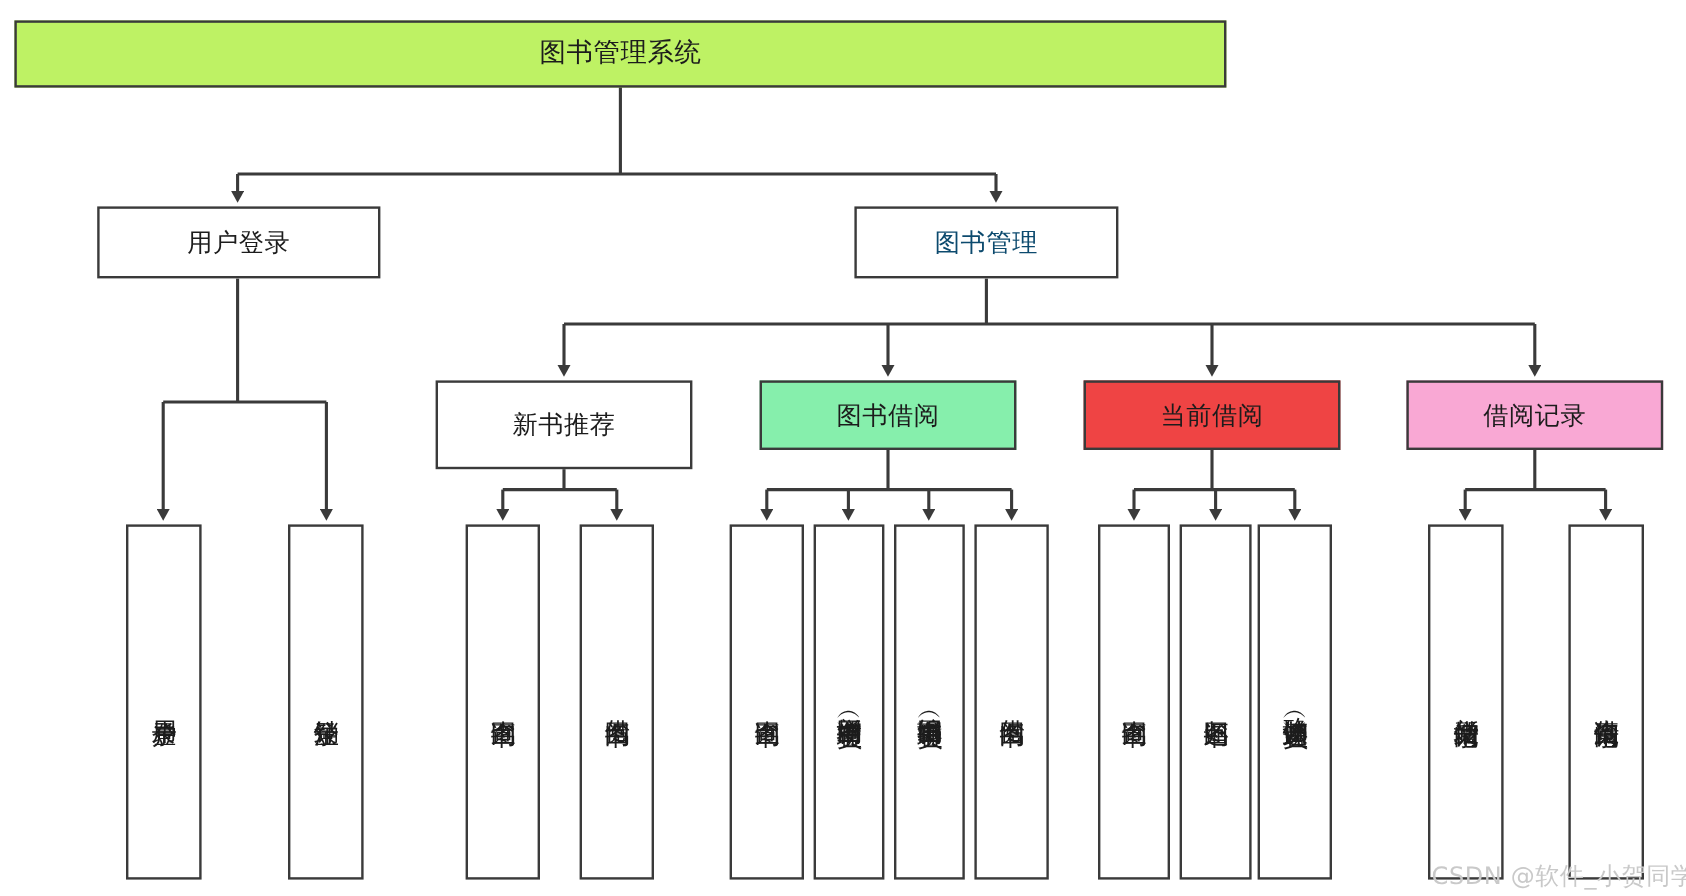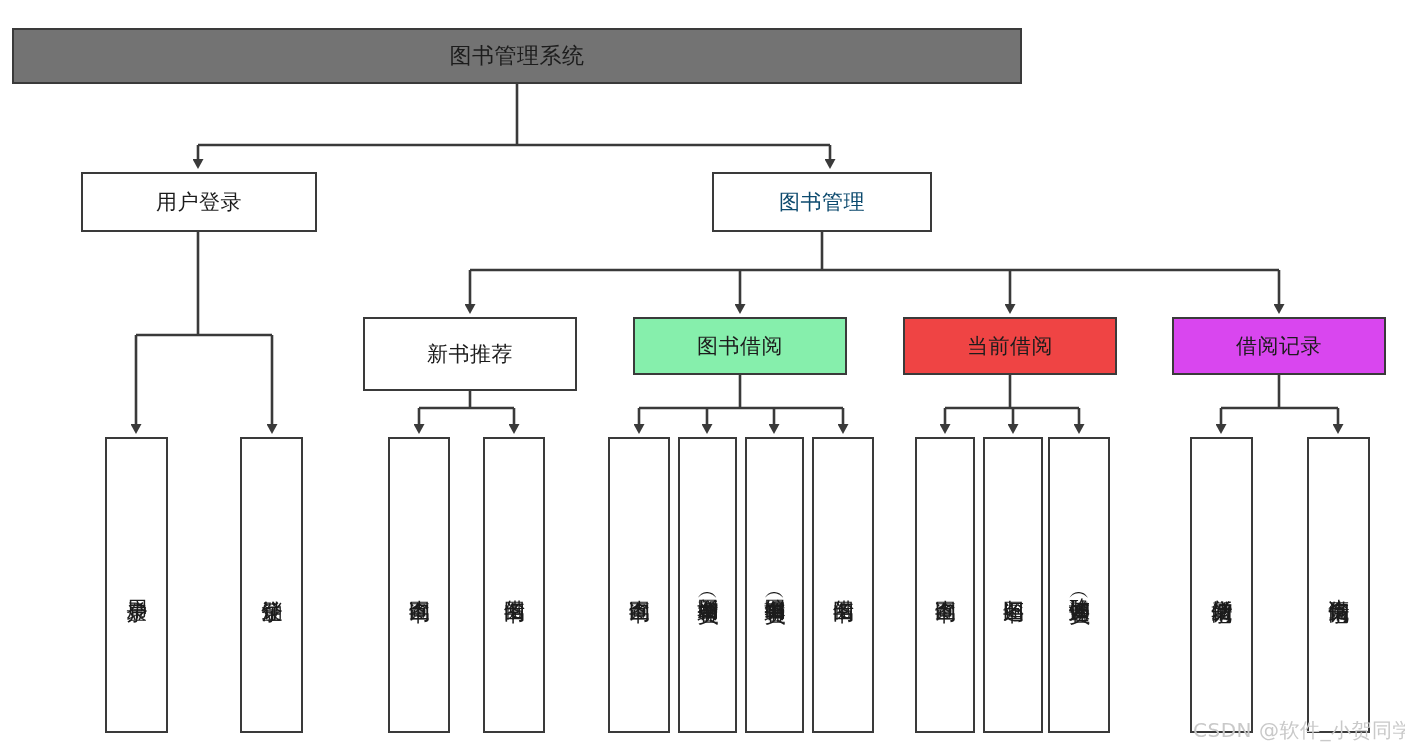--- a/index.html
+++ b/index.html
@@ -116,40 +116,40 @@
       <path d="M1013,408 L1013,425" marker-end="url(#arrow)"></path>
       <path d="M1079,408 L1079,425" marker-end="url(#arrow)"></path>
 
       <path d="M1279,375 L1279,408"></path>
       <path d="M1221,408 L1338,408"></path>
       <path d="M1221,408 L1221,425" marker-end="url(#arrow)"></path>
       <path d="M1338,408 L1338,425" marker-end="url(#arrow)"></path>
     </g>
   </svg>
 
-  <div class="node root" style="left: 12px; top: 28px; width: 1010px; height: 56px; background: #737373; border-color: rgb(58, 58, 58);">
+  <div class="node root" style="left: 12px; top: 17px; width: 1010px; height: 56px; background: #bef264; border-color: rgb(58, 58, 58);">
     <span class="label" style="color: rgb(28, 28, 28);">图书管理系统</span>
   </div>
 
   <div class="node branch" style="left: 81px; top: 172px; width: 236px; height: 60px; background: rgb(255, 255, 255); border-color: rgb(58, 58, 58);">
     <span class="label" style="color: rgb(28, 28, 28);">用户登录</span>
   </div>
   <div class="node branch" style="left: 712px; top: 172px; width: 220px; height: 60px; background: rgb(255, 255, 255); border-color: rgb(58, 58, 58);">
     <span class="label" style="color: #0c4a6e;">图书管理</span>
   </div>
   <div class="node branch" style="left: 363px; top: 317px; width: 214px; height: 74px; background: rgb(255, 255, 255); border-color: rgb(58, 58, 58);">
     <span class="label" style="color: rgb(28, 28, 28);">新书推荐</span>
   </div>
   <div class="node branch" style="left: 633px; top: 317px; width: 214px; height: 58px; background: #86efac; border-color: rgb(58, 58, 58);">
     <span class="label" style="color: rgb(28, 28, 28);">图书借阅</span>
   </div>
   <div class="node branch" style="left: 903px; top: 317px; width: 214px; height: 58px; background: #ef4444; border-color: rgb(58, 58, 58);">
     <span class="label" style="color: rgb(28, 28, 28);">当前借阅</span>
   </div>
-  <div class="node branch" style="left: 1172px; top: 317px; width: 214px; height: 58px; background: #d946ef; border-color: rgb(58, 58, 58);">
+  <div class="node branch" style="left: 1172px; top: 317px; width: 214px; height: 58px; background: #f9a8d4; border-color: rgb(58, 58, 58);">
     <span class="label" style="color: rgb(28, 28, 28);">借阅记录</span>
   </div>
 
   <div class="node leaf" style="left: 105px; top: 437px; width: 63px; height: 296px; background: rgb(255, 255, 255); border-color: rgb(58, 58, 58);">
     <span class="label" style="color: rgb(28, 28, 28);">用户登录</span>
   </div>
   <div class="node leaf" style="left: 240px; top: 437px; width: 63px; height: 296px; background: rgb(255, 255, 255); border-color: rgb(58, 58, 58);">
     <span class="label" style="color: rgb(28, 28, 28);">注销登录</span>
   </div>
   <div class="node leaf" style="left: 388px; top: 437px; width: 62px; height: 296px; background: rgb(255, 255, 255); border-color: rgb(58, 58, 58);">

